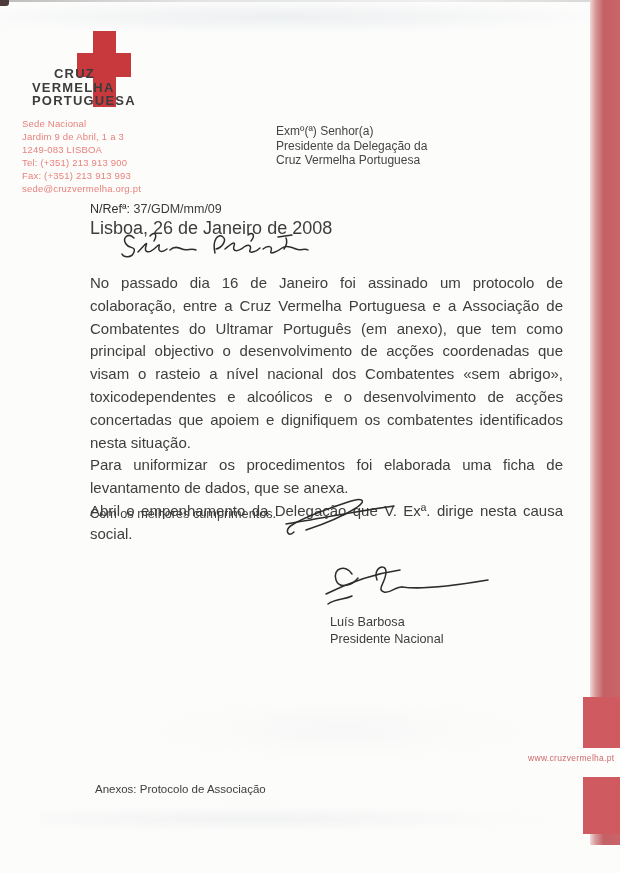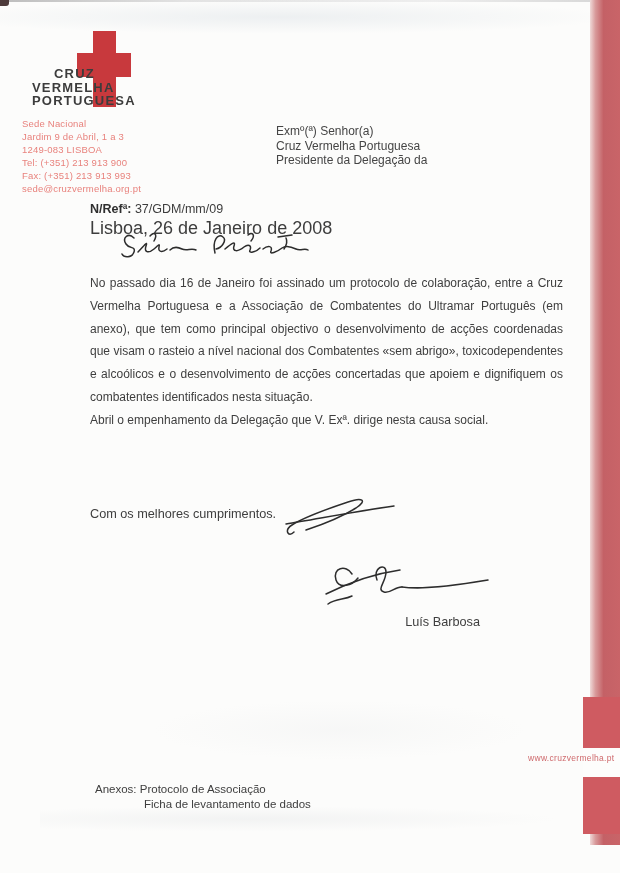--- a/index.html
+++ b/index.html
@@ -22,36 +22,36 @@
   .cross .v{position:absolute;left:16px;top:0;width:23px;height:76px;background:#c8393d;}
   .cross .h{position:absolute;left:0;top:22px;width:54px;height:24px;background:#c8393d;}
   .org-name{position:absolute;left:32px;top:67px;z-index:2;color:#3c3c3c;
     font-size:13px;font-weight:bold;letter-spacing:1.2px;line-height:13.5px;}
   .org-name .l1{margin-left:22px;}
   .address{position:absolute;left:22px;top:117px;color:#e8827d;font-size:9.5px;line-height:13px;letter-spacing:0.2px;}
   .recipient{position:absolute;left:276px;top:124px;color:#454545;font-size:12px;line-height:14.5px;}
 
   
   .ref-line{position:absolute;left:90px;top:202px;font-size:12.5px;color:#3d3d3d;}
-  .ref-line .lbl{font-weight:bold;color:#2f2f2f;}
+  .ref-line .lbl{font-weight:normal;color:#2f2f2f;}
   .date-line{position:absolute;left:90px;top:218px;font-size:18px;color:#3d3d3d;}
 
   
   .hw{position:absolute;}
   .hw path{fill:none;stroke:#2d2d2d;stroke-width:1.5;stroke-linecap:round;stroke-linejoin:round;}
   .hw-salutation{left:120px;top:228px;}
   .hw-flourish{left:282px;top:492px;}
   .hw-signature{left:322px;top:558px;}
 
   
-  .body-text{position:absolute;left:90px;top:272px;width:473px;font-size:12px;line-height:22.8px;color:#3e3e3e;text-align:justify;}
+  .body-text{position:absolute;left:90px;top:272px;width:473px;font-size:15px;line-height:22.8px;color:#3e3e3e;text-align:justify;}
   .body-text p{margin:0;}
   .compliments{position:absolute;left:90px;top:507px;font-size:12.7px;color:#3e3e3e;text-align:center;}
 
-  .signer{position:absolute;left:330px;top:614px;width:150px;text-align:right;font-size:12.7px;line-height:16.5px;color:#3e3e3e;}
+  .signer{position:absolute;left:330px;top:614px;width:150px;text-align:left;font-size:12.7px;line-height:16.5px;color:#3e3e3e;}
 
   .attachments{position:absolute;left:95px;top:782px;font-size:11.5px;line-height:15px;color:#3e3e3e;}
   .attachments .second{margin-left:49px;}
 
   
   .right-band{position:absolute;right:0;top:0;height:845px;width:30px;
     background:linear-gradient(to right,#efd9d8 0%,#d89a9b 18%,#c46166 45%,#c96468 100%);}
   .tab{position:absolute;right:0;width:37px;background:#cf5b61;}
   .tab.a{top:697px;height:51px;}
   .tab.b{top:777px;height:57px;}
@@ -89,22 +89,22 @@
     <div>Sede Nacional</div>
     <div>Jardim 9 de Abril, 1 a 3</div>
     <div>1249-083 LISBOA</div>
     <div>Tel: (+351) 213 913 900</div>
     <div>Fax: (+351) 213 913 993</div>
     <div>sede@cruzvermelha.org.pt</div>
   </div>
 
   <div class="recipient">
     <div>Exmº(ª) Senhor(a)</div>
+    <div>Presidente da Delegação da</div>
     <div>Cruz Vermelha Portuguesa</div>
-    <div>Presidente da Delegação da</div>
   </div>
 
   <div class="ref-line">
     <span class="lbl">N/Refª:</span>
     <span>37/GDM/mm/09</span>
   </div>
   <div class="date-line">Lisboa, 26 de Janeiro de 2008</div>
 
   <svg class="hw hw-salutation" width="190" height="36" viewBox="0 0 190 36">
     <path d="M14,10 C8,4 2,10 6,16 C9,21 16,18 14,24 C12,30 4,30 2,26"></path>
@@ -114,48 +114,49 @@
     <path d="M95,25 C92,12 98,5 103,9 C107,12 102,20 96,21"></path>
     <path d="M105,21 C111,16 116,12 114,18 C112,24 118,24 124,19 C128,16 132,17 130,22 C128,26 136,24 140,20"></path>
     <path d="M128,7 C132,3 136,7 131,13"></path>
     <path d="M143,21 C148,17 153,18 151,23 C149,27 157,24 162,20 C166,17 172,19 176,21 C180,23 185,20 188,22"></path>
     <path d="M158,9 L172,7"></path>
     <path d="M166,10 C168,14 166,18 164,21"></path>
   </svg>
 
   <div class="body-text">
     <p>No passado dia 16 de Janeiro foi assinado um protocolo de colaboração, entre a Cruz Vermelha Portuguesa e a Associação de Combatentes do Ultramar Português (em anexo), que tem como principal objectivo o desenvolvimento de acções coordenadas que visam o rasteio a nível nacional dos Combatentes «sem abrigo», toxicodependentes e alcoólicos e o desenvolvimento de acções concertadas que apoiem e dignifiquem os combatentes identificados nesta situação.</p>
+    <p>Para uniformizar os procedimentos foi elaborada uma ficha de levantamento de dados, que se anexa.</p>
     <p>Abril o empenhamento da Delegação que V. Exª. dirige nesta causa social.</p>
   </div>
 
   <div class="compliments">Com os melhores cumprimentos.</div>
 
   <svg class="hw hw-flourish" width="115" height="50" viewBox="0 0 115 50">
     <path d="M12,40 C6,46 2,38 10,33 C24,24 48,16 66,10 C80,5 86,8 74,16 C58,26 36,34 24,38"></path>
     <path d="M4,32 C30,28 70,20 112,14"></path>
   </svg>
 
   <svg class="hw hw-signature" width="170" height="58" viewBox="0 0 170 58">
     <path d="M30,16 C24,6 10,10 14,22 C17,31 30,28 36,20"></path>
     <path d="M4,36 C24,26 50,16 78,12"></path>
     <path d="M55,22 C50,10 64,4 64,14 C64,24 54,32 62,34 C68,36 74,28 80,29"></path>
     <path d="M80,29 C100,32 130,28 166,22"></path>
     <path d="M6,46 C14,40 22,42 30,38"></path>
   </svg>
 
   <div class="signer">
     <div>Luís Barbosa</div>
+    <div>Presidente Nacional</div>
   </div>
 
   <div class="attachments">
     <div>
       <span>Anexos:</span>
       <span>Protocolo de Associação</span>
     </div>
-    <div class="second">Ficha de levantamento de dados</div>
   </div>
 
   <div class="right-band"></div>
   <div class="tab a"></div>
   <div class="tab b"></div>
   <div class="band-gap"></div>
   <div class="website">www.cruzvermelha.pt</div>
 
 
 </div>

